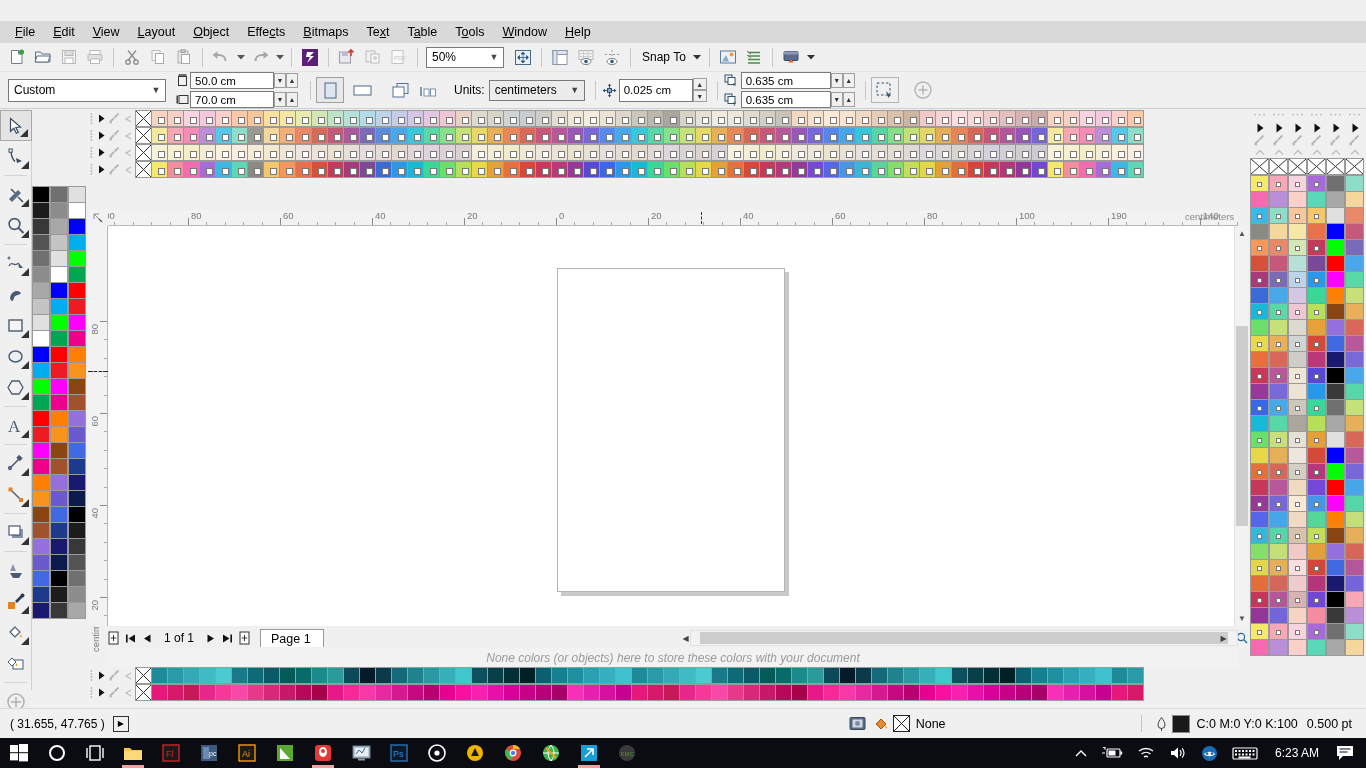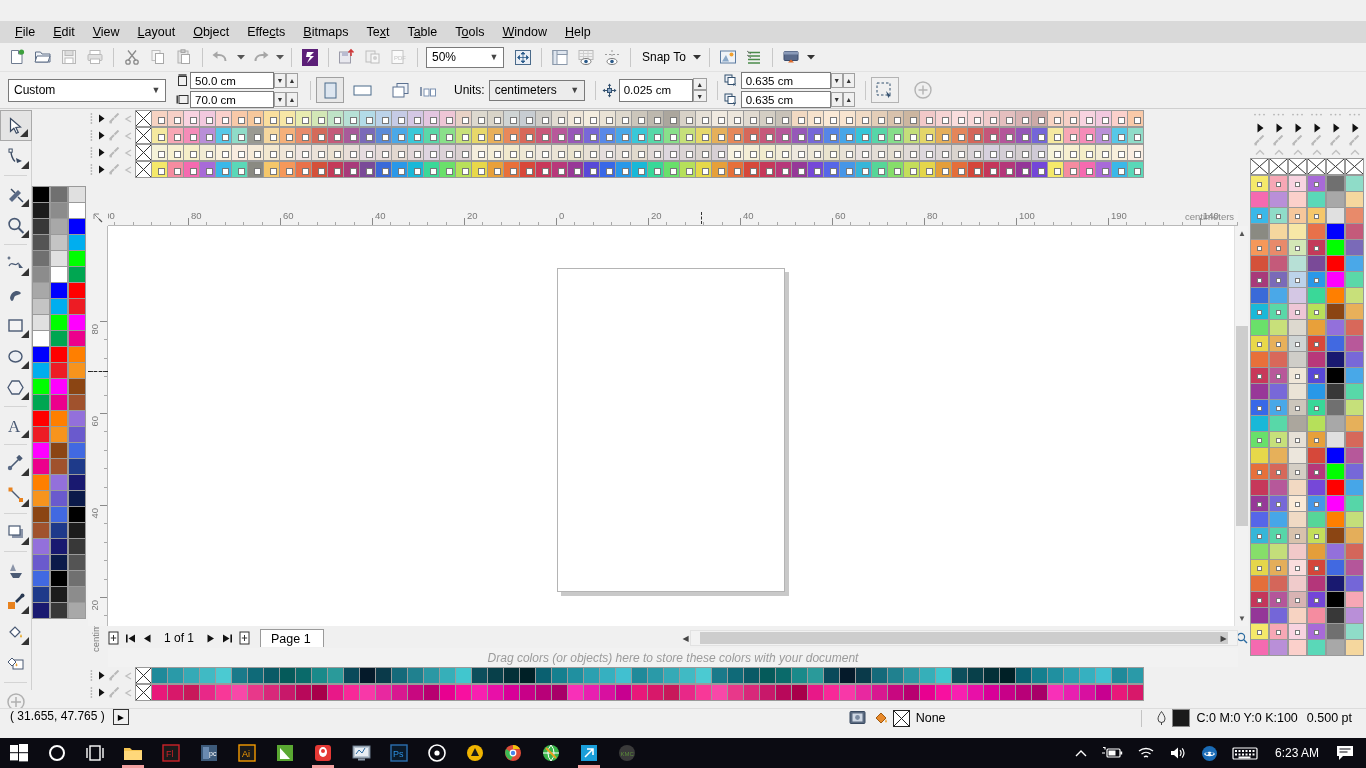--- a/index.html
+++ b/index.html
@@ -171,21 +171,21 @@
   .hscroll-thumb { position:absolute; left:9px; top:1px; width:528px; height:12px; background:#cdcdcd; }
 
   .dragbar {
     position:absolute; left:108px; top:648px; width:1130px; height:19px;
     background:#f2f2f2; display:flex; align-items:center; justify-content:center;
     color:#9b9b9b; font-style:italic; font-size:12px;
   }
 
   .statusbar {
     position:absolute; left:0; top:708px; width:1366px; height:30px;
-    background:#f0f0f0; display:flex; align-items:flex-start; border-top:1px solid #dcdcdc;
+    background:#f0f0f0; display:flex; align-items:center; border-top:1px solid #dcdcdc;
   }
   .coords { font-size:12px; color:#000; margin-left:10px; }
   .status-sep { width:1px; height:17px; background:#c4c4c4; margin:0 10px; }
 
   
   .taskbar {
     position:absolute; left:0; top:738px; width:1366px; height:30px;
     background:#0b0b12; display:flex; align-items:center;
   }
   .tb-icon { width:38px; height:30px; display:flex; align-items:center; justify-content:center; position:relative; }
@@ -1339,21 +1339,21 @@
     </div>
     <div class="page-tab">Page 1</div>
   </div>
 
   <div class="hscroll">
     <div class="hscroll-thumb"></div>
   </div>
   <div style="position:absolute; left:681px; top:630px; width:9px; height:16px; display:flex; align-items:center; justify-content:center; font-size:8px; color:#444;">◀</div>
   <div style="position:absolute; left:1219px; top:630px; width:9px; height:16px; display:flex; align-items:center; justify-content:center; font-size:8px; color:#444;">▶</div>
 
-  <div class="dragbar">Drag colors (or objects) here to store these colors with your document</div>
+  <div class="dragbar">None colors (or objects) here to store these colors with your document</div>
 
   <div id="bottom-palettes" style="position:absolute; left:88px; top:667px; width:1160px; height:41px; background:#f0f0f0;">
       <div class="pal-row">
         <span class="pal-grip">
           <svg width="5" height="13" viewBox="0 0 5 13">
             <g fill="#b5b5b5">
               <circle cx="1.4" cy="2" r="0.9"></circle>
               <circle cx="1.4" cy="5" r="0.9"></circle>
               <circle cx="1.4" cy="8" r="0.9"></circle>
               <circle cx="1.4" cy="11" r="0.9"></circle>

